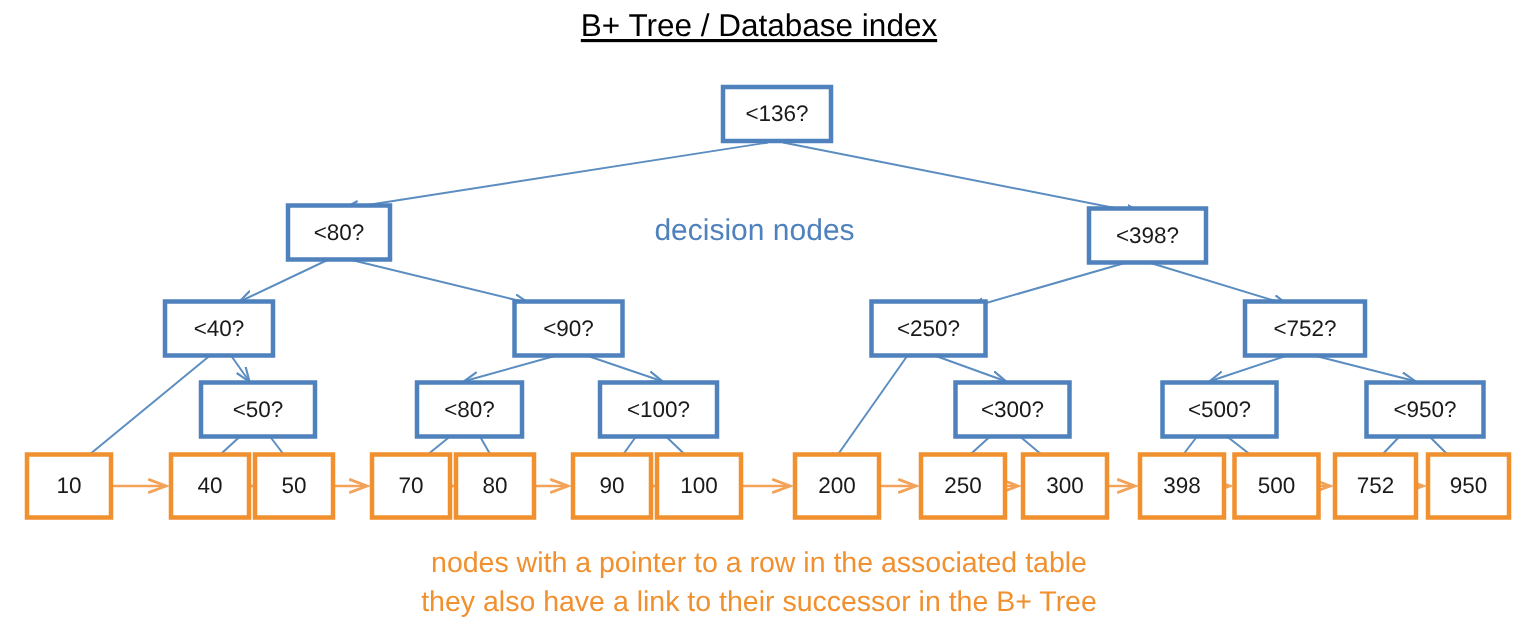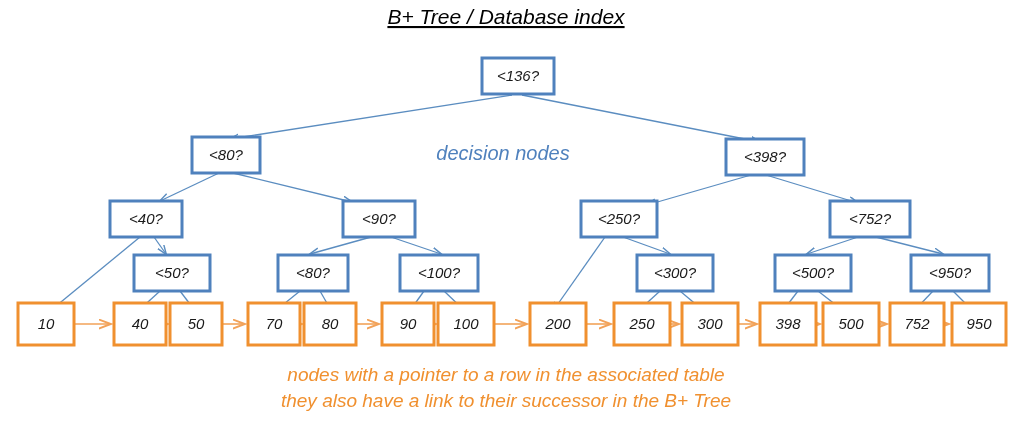--- a/index.html
+++ b/index.html
@@ -13,21 +13,20 @@
     position: relative;
     font-family: "Liberation Sans", sans-serif;
     overflow: hidden;
   }
   #diagram-root {
     position: absolute;
     left: 0;
     top: 0;
     width: 1024px;
     height: 412px;
-    font-style: italic;
   }
   .title-text {
     font-family: "Liberation Sans", sans-serif;
     font-size: 21px;
     fill: #000000;
     text-anchor: middle;
     text-decoration: underline;
   }
   .decision-box {
     fill: #ffffff;

